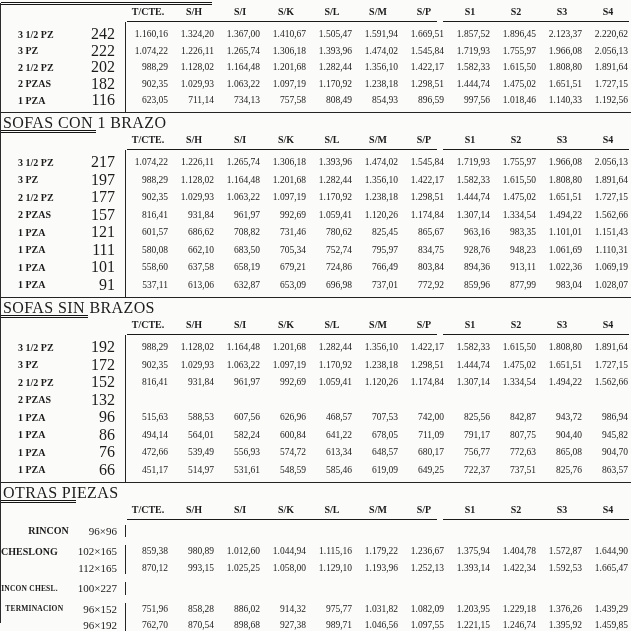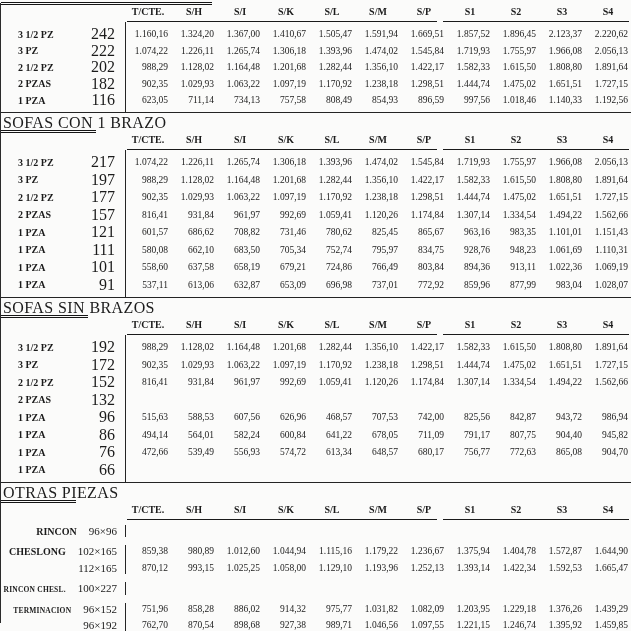--- a/index.html
+++ b/index.html
@@ -29,22 +29,22 @@
   .lbl{width:70px;padding-left:18px;box-sizing:border-box;font-weight:700;font-size:10px;white-space:nowrap}
   .code{width:55px;padding-right:10px;box-sizing:border-box;text-align:right;font-size:16px}
   .vals{display:flex}
   .v{width:46px;padding-right:3px;box-sizing:border-box;text-align:right;font-size:9.5px;white-space:nowrap}
   .sep{height:1px;background:#242424;margin-top:3px}
   
   .grp{position:relative;margin-top:3px}
   .grp + .grp{margin-top:4px}
   .grp::before{content:"";position:absolute;left:125px;top:2px;bottom:2px;width:1px;background:#242424}
   .sec4 .row{--rh:16.5px;height:16.5px}
-  .lblwrap{width:125px;display:flex;justify-content:flex-end;align-items:flex-end;
-    gap:12px;padding-right:8px;box-sizing:border-box;white-space:nowrap}
+  .lblwrap{width:125px;display:flex;justify-content:flex-end;align-items:center;
+    gap:20px;padding-right:8px;box-sizing:border-box;white-space:nowrap}
   .nm{font-weight:700;font-size:10px}
   .grp.scnames .nm{font-size:7.5px;letter-spacing:.2px}
   .dim{font-size:11px}
 </style>
 </head>
 <body>
 
 <div class="pageline"></div>
 
 <div class="section sec1">
@@ -464,20 +464,33 @@
           <span class="v">756,77</span>
           <span class="v">772,63</span>
           <span class="v">865,08</span>
           <span class="v">904,70</span>
         </span>
       </div>
 
       <div class="row">
         <span class="lbl">1 PZA</span>
         <span class="code">66</span>
+        <span class="vals">
+          <span class="v">451,17</span>
+          <span class="v">514,97</span>
+          <span class="v">531,61</span>
+          <span class="v">548,59</span>
+          <span class="v">585,46</span>
+          <span class="v">619,09</span>
+          <span class="v">649,25</span>
+          <span class="v">722,37</span>
+          <span class="v">737,51</span>
+          <span class="v">825,76</span>
+          <span class="v">863,57</span>
+        </span>
       </div>
     </div>
   <div class="sep"></div>
 </div>
 
 <div class="section sec4">
   <div class="sec-title">OTRAS PIEZAS</div>
   <div class="dbl w4"></div>
   <div class="hdr">
 

